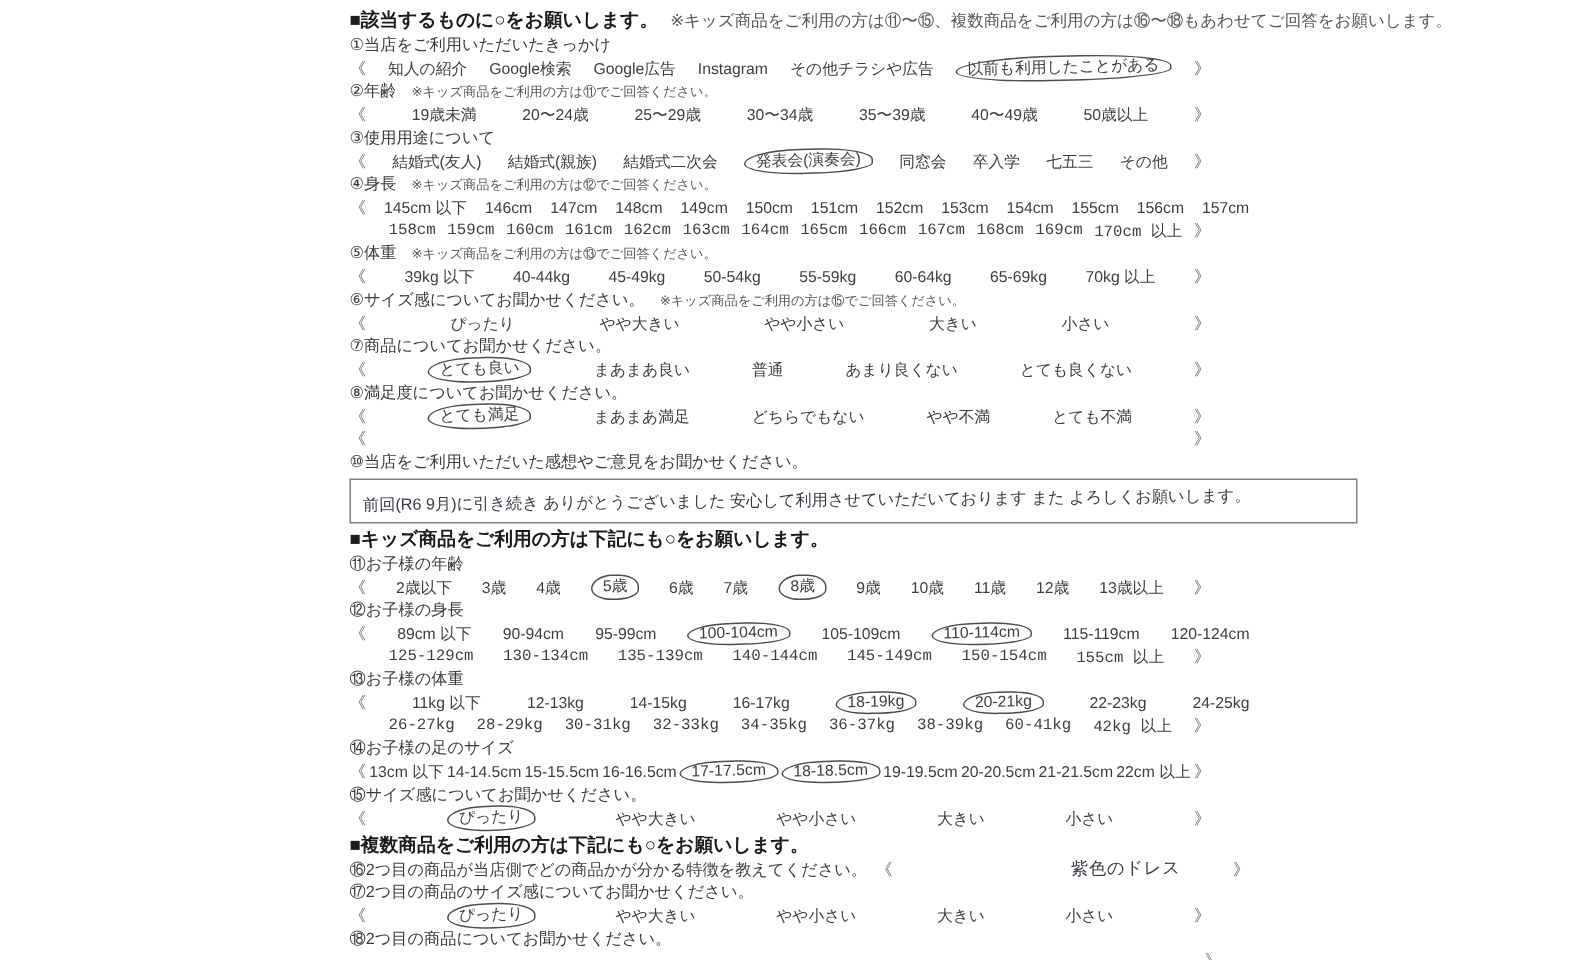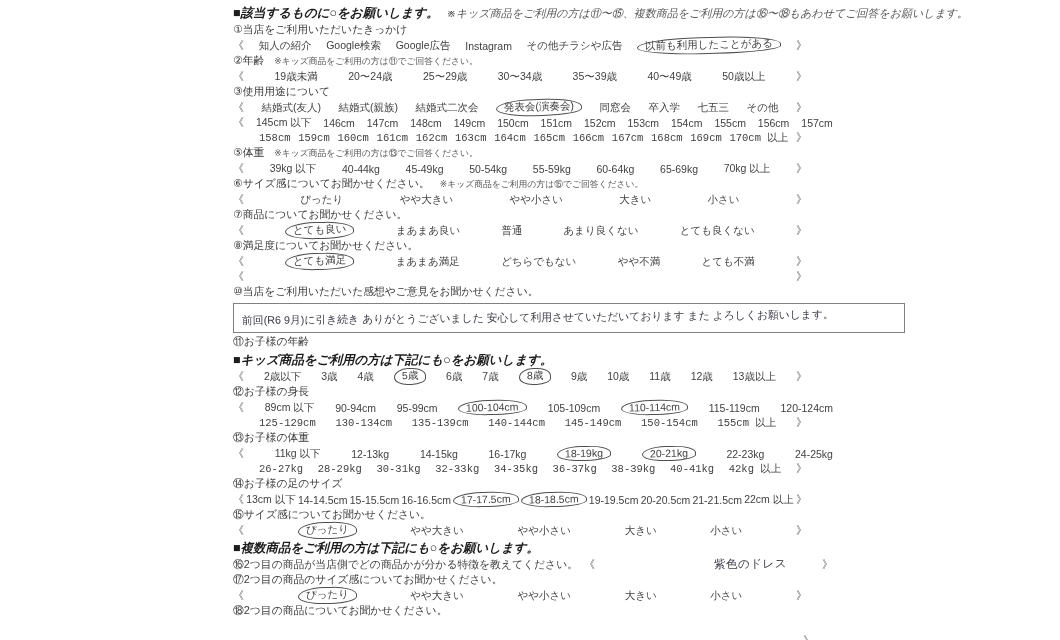--- a/index.html
+++ b/index.html
@@ -5,21 +5,21 @@
   html,body{margin:0;padding:0;}
   body{
     width:1060px;height:640px;position:relative;overflow:hidden;
     background:#ffffff;
     font-family:"Liberation Sans","DejaVu Sans",sans-serif;
     color:#3d3d3d;
     -webkit-font-smoothing:antialiased;
   }
   #survey-page{position:absolute;left:233px;top:3px;width:600px;}
   .line{display:flex;align-items:center;height:15px;white-space:nowrap;}
-  .header-line{height:17px;font-weight:bold;font-size:12.5px;color:#1c1c1c;gap:8px;align-items:baseline;margin-top:2px;font-style:italic;}
+  .header-line{height:17px;font-weight:bold;font-size:12.5px;color:#1c1c1c;gap:8px;align-items:baseline;margin-top:2px;}
   .header-line .note{font-weight:normal;font-size:11px;color:#565656;letter-spacing:0;}
   .question-line{font-size:10.8px;color:#3a3a3a;gap:10px;align-items:baseline;margin-top:1px;}
   .question-line .note{font-size:8.8px;color:#565656;}
   .options-row{justify-content:space-between;font-size:10.5px;color:#3f3f3f;width:574px;}
   .options-row.open-only{width:600px;}
   .options-row.indent{padding-left:26px;width:548px;font-family:Liberation Mono, monospace;}
   .bracket{color:#5a5a5a;font-size:11px;flex:0 0 auto;}
   .opt{flex:0 0 auto;}
   .circled{
     border:1.4px solid #4e4e4e;
@@ -87,20 +87,24 @@
       <span class="bracket">《</span>
       <span class="opt">結婚式(友人)</span>
       <span class="opt">結婚式(親族)</span>
       <span class="opt">結婚式二次会</span>
       <span class="opt circled">発表会(演奏会)</span>
       <span class="opt">同窓会</span>
       <span class="opt">卒入学</span>
       <span class="opt">七五三</span>
       <span class="opt">その他</span>
       <span class="bracket">》</span>
+    </div>
+    <div class="line question-line">
+      <span class="q">④身長</span>
+      <span class="note">※キッズ商品をご利用の方は⑫でご回答ください。</span>
     </div>
     <div class="line options-row open-only">
       <span class="bracket">《</span>
       <span class="opt">145cm 以下</span>
       <span class="opt">146cm</span>
       <span class="opt">147cm</span>
       <span class="opt">148cm</span>
       <span class="opt">149cm</span>
       <span class="opt">150cm</span>
       <span class="opt">151cm</span>
@@ -183,25 +187,25 @@
     <div class="line blank-row">
       <span class="bracket">《</span>
       <span class="bracket">》</span>
     </div>
     <div class="line question-line">
       <span class="q">⑩当店をご利用いただいた感想やご意見をお聞かせください。</span>
     </div>
     <div class="comment-box">
       <span class="hand">前回(R6 9月)に引き続き ありがとうございました 安心して利用させていただいております また よろしくお願いします。</span>
     </div>
-    <div class="line question-line">
-      <span class="q">⑪お子様の年齢</span>
-    </div>
     <div class="line header-line">
       <span class="sec">■キッズ商品をご利用の方は下記にも○をお願いします。</span>
+    </div>
+    <div class="line question-line">
+      <span class="q">⑪お子様の年齢</span>
     </div>
     <div class="line options-row">
       <span class="bracket">《</span>
       <span class="opt">2歳以下</span>
       <span class="opt">3歳</span>
       <span class="opt">4歳</span>
       <span class="opt circled">5歳</span>
       <span class="opt">6歳</span>
       <span class="opt">7歳</span>
       <span class="opt circled">8歳</span>
@@ -251,21 +255,21 @@
       <span class="opt">24-25kg</span>
     </div>
     <div class="line options-row indent">
       <span class="opt">26-27kg</span>
       <span class="opt">28-29kg</span>
       <span class="opt">30-31kg</span>
       <span class="opt">32-33kg</span>
       <span class="opt">34-35kg</span>
       <span class="opt">36-37kg</span>
       <span class="opt">38-39kg</span>
-      <span class="opt">40-41kg</span>
+      <span class="opt">60-41kg</span>
       <span class="opt">42kg 以上</span>
       <span class="bracket">》</span>
     </div>
     <div class="line question-line">
       <span class="q">⑭お子様の足のサイズ</span>
     </div>
     <div class="line options-row">
       <span class="bracket">《</span>
       <span class="opt">13cm 以下</span>
       <span class="opt">14-14.5cm</span>

